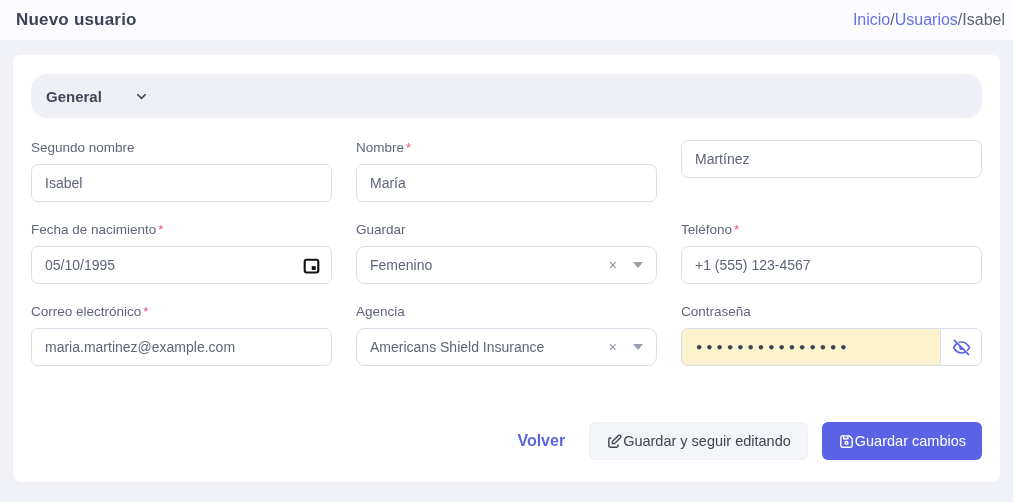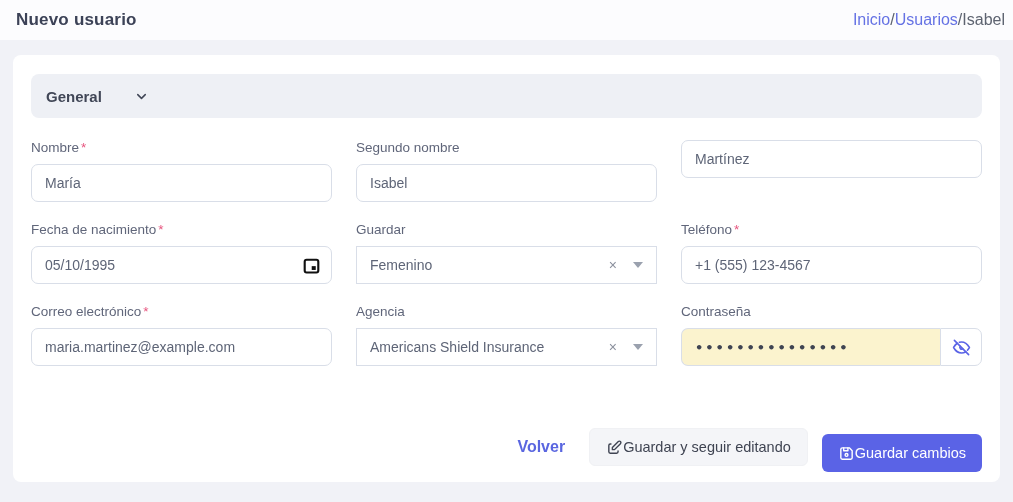--- a/index.html
+++ b/index.html
@@ -27,21 +27,21 @@
 
   
   .card {
     margin:15px 13px 0 13px;
     background:#ffffff;
     border-radius:8px;
     padding:19px 18px 16px 18px;
     height:427px;
   }
   .section-header {
-    height:44px; background:#eef0f5; border-radius:8px;
+    height:44px; background:#eef0f5; border-radius:16px;
     display:flex; align-items:center; 
     padding:0 16px 0 15px; cursor:pointer;gap:32px;
   }
   .section-title { font-size:15px; font-weight:700; color:#404656; }
   .chev { display:flex; align-items:center; }
 
   
   .form-grid {
     display:grid;
     grid-template-columns:repeat(3, 1fr);
@@ -65,21 +65,21 @@
   .date-wrap { position:relative; }
   .date-wrap input { padding-right:22px; }
   .cal-btn {
     position:absolute; right:12px; top:10px; width:18px; height:18px;
     display:flex; align-items:center; justify-content:center; cursor:pointer;
     background:none; border:none; padding:0;
   }
 
   
   .select-box {
-    height:38px; border:1px solid #d9dee8; border-radius:0;
+    height:38px; border:1px solid #d9dee8; border-radius:9px;
     display:flex; align-items:center; padding:0 13px; background:#fff;
     cursor:pointer;
   }
   .select-value { flex:1; font-size:14px; color:#5e6577; }
   .clear-x {
     color:#8a8f9c; font-size:14px; margin-right:16px; cursor:pointer;
     line-height:1;
   }
   .caret-down {
     width:0; height:0;
@@ -117,21 +117,21 @@
     color:#5a66e0; font-weight:700; font-size:16px; text-decoration:none;
     margin-right:10px; cursor:pointer;
   }
   .btn {
     height:38px; border-radius:6px; border:none;
     display:inline-flex; align-items:center; 
     font-size:14.5px; padding:0 16px; cursor:pointer;
     font-family:"Liberation Sans", sans-serif;
   }
   .btn-light { background:#f4f5f8; color:#3f4452; border:1px solid #f0f1f4; }
-  .btn-primary { background:#5a63e6; color:#ffffff;margin-top:12px; }
+  .btn-primary { background:#5a63e6; color:#ffffff; }
 </style>
 </head>
 <body>
 
 <div class="topbar">
   <div class="page-title">Nuevo usuario</div>
   <div class="breadcrumb">
     <a>Inicio</a>
     <span class="sep">/</span>
     <a>Usuarios</a>
@@ -147,27 +147,27 @@
     <span class="chev">
       <svg width="15" height="15" viewBox="0 0 24 24" fill="none" stroke="#404656" stroke-width="2.4" stroke-linecap="round" stroke-linejoin="round">
           <polyline points="6 9 12 15 18 9"></polyline>
         </svg>
     </span>
   </div>
 
   <div class="form-grid">
 
     <div class="field">
+      <label><span>Segundo nombre</span></label>
+      <input class="ctrl" type="text" value="Isabel" style="">
+    </div>
+
+    <div class="field">
       <label><span>Nombre</span><span class="req">*</span></label>
       <input class="ctrl" type="text" value="María" style="">
-    </div>
-
-    <div class="field">
-      <label><span>Segundo nombre</span></label>
-      <input class="ctrl" type="text" value="Isabel" style="">
     </div>
 
     <div class="field">
       <input class="ctrl" type="text" value="Martínez" style="">
     </div>
 
     <div class="field">
       <label><span>Fecha de nacimiento</span><span class="req">*</span></label>
       <div class="date-wrap">
         <input class="ctrl" type="text" value="05/10/1995" style="">

